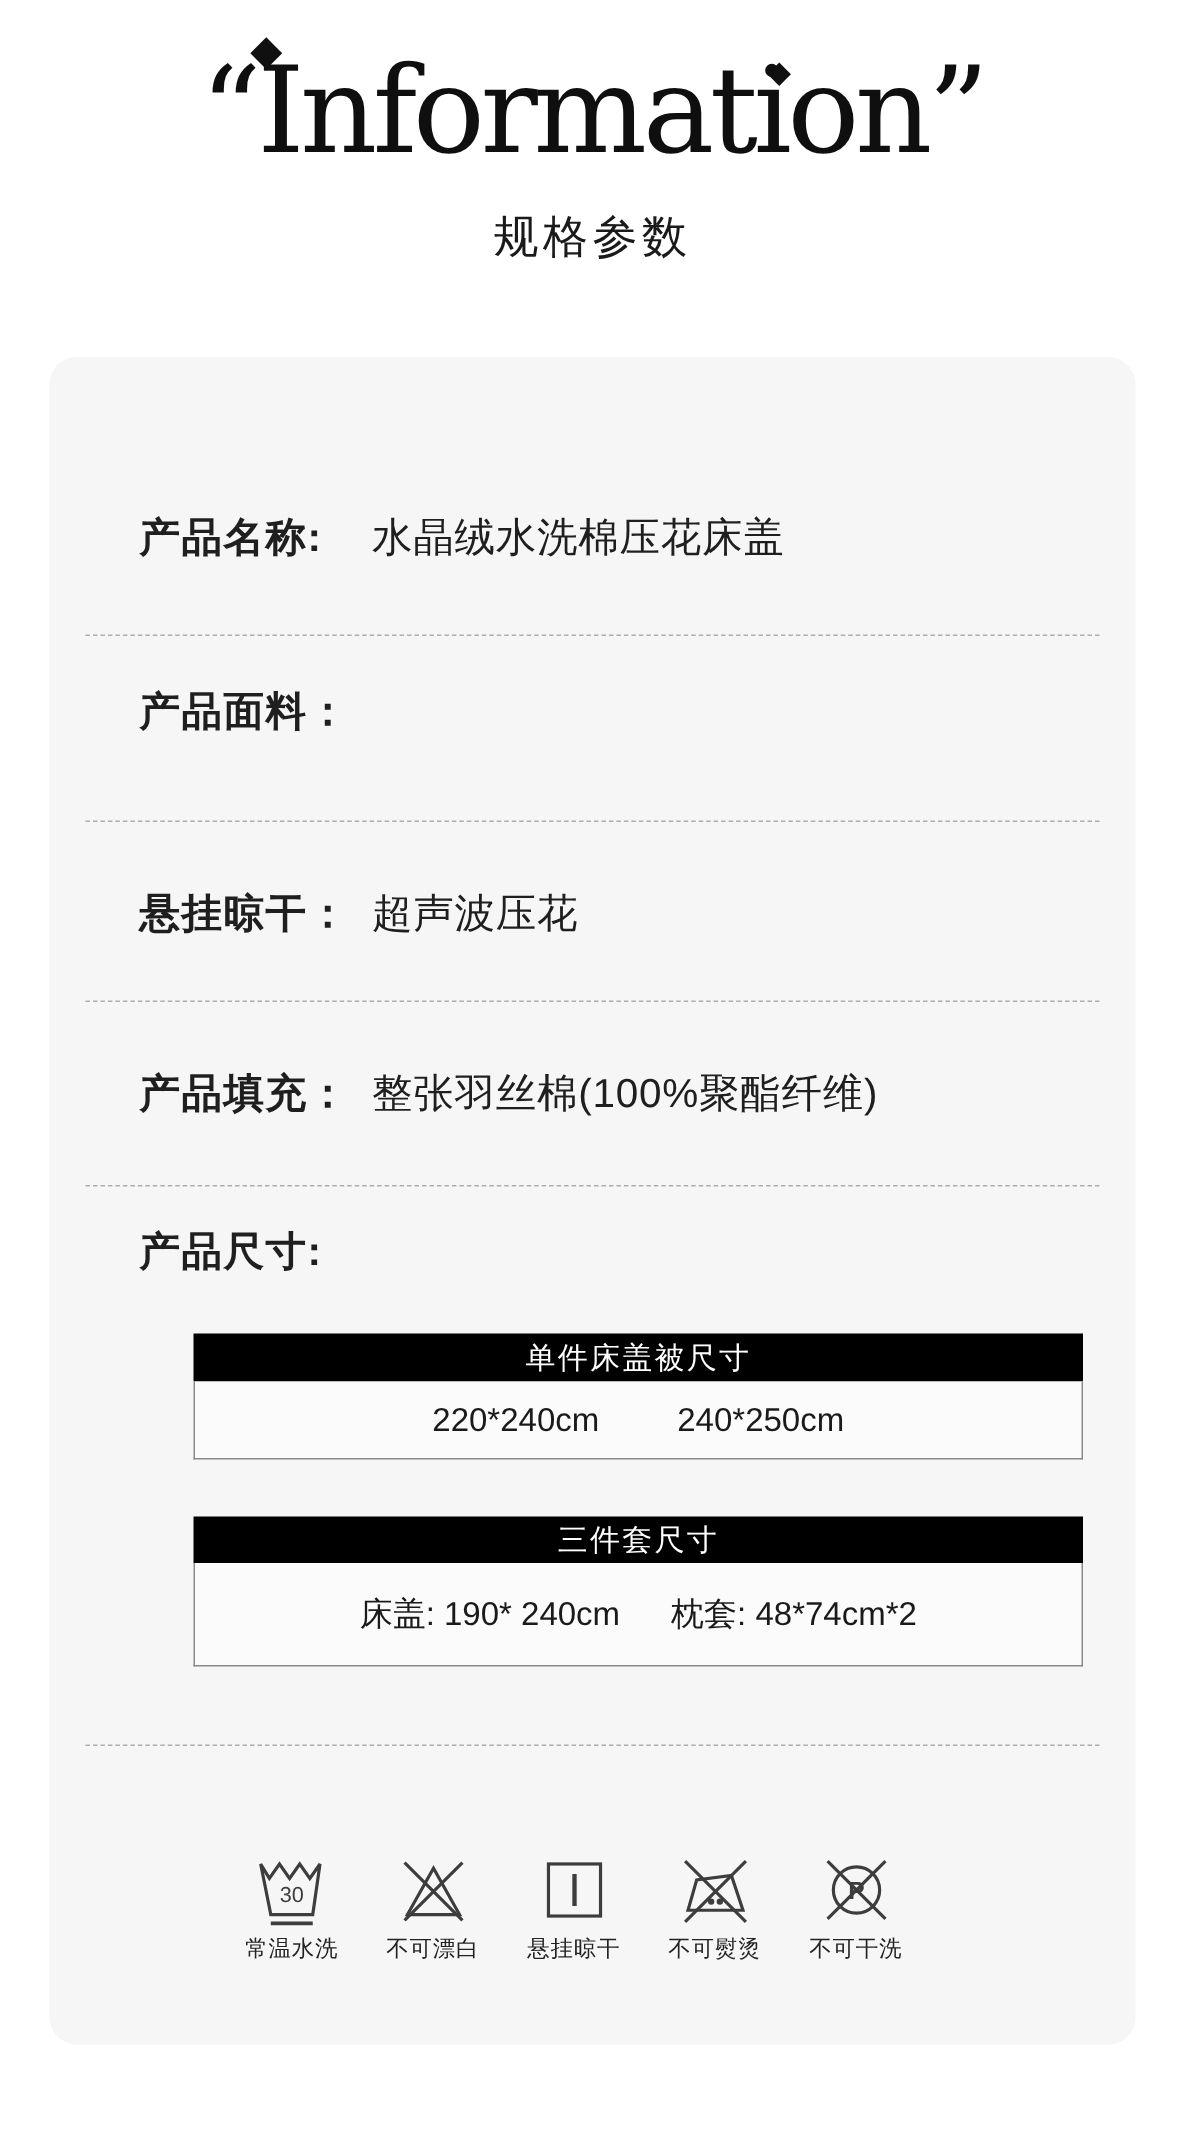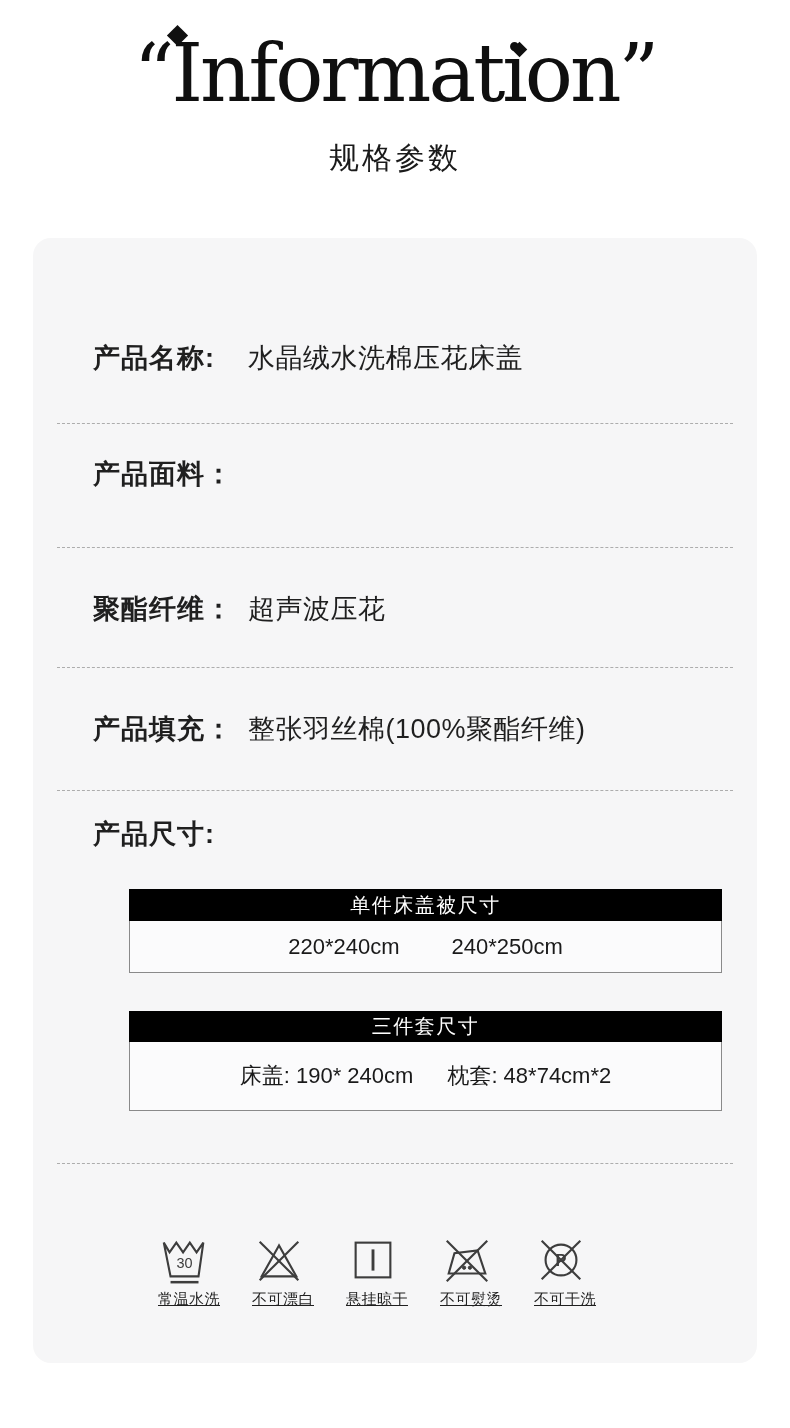--- a/index.html
+++ b/index.html
@@ -52,21 +52,21 @@
     font-size:22px; color:#1a1a1a; white-space:nowrap;
   }
   .t1 { top:651px; } .t1 .st-header { height:32px; } .t1 .st-body { height:51px; gap:52px; }
   .t2 { top:773px; } .t2 .st-header { height:31px; } .t2 .st-body { height:68px; gap:34px; }
   
   .care-row {
     position:absolute; top:995px; left:24px; width:676px;
     display:flex; justify-content:flex-start; padding-left:101px;
     gap:21px; box-sizing:border-box;
   }
-  .care-item { display:flex; flex-direction:column; width:73px;text-decoration:underline; }
+  .care-item { display:flex; flex-direction:column; align-items:center; width:73px; }
   .care-item svg { width:54px; height:54px; display:block; }
   .care-item svg * { stroke:#3d3d3d; }
   .care-item svg text { stroke:none; fill:#3d3d3d; font-family:"Liberation Sans", sans-serif; }
   .care-label { margin-top:3px; font-size:15px; color:#222222; letter-spacing:0.5px; white-space:nowrap; }
 </style>
 </head>
 <body>
 
 <div class="page">
 
@@ -82,21 +82,21 @@
       <span class="val">水晶绒水洗棉压花床盖</span>
     </div>
     <div class="divider dv1"></div>
 
     <div class="spec-row r2">
       <span class="lbl">产品面料：</span>
     </div>
     <div class="divider dv2"></div>
 
     <div class="spec-row r3">
-      <span class="lbl">聚酯纤维：</span>
+      <span class="lbl">悬挂晾干：</span>
       <span class="val">超声波压花</span>
     </div>
     <div class="divider dv3"></div>
 
     <div class="spec-row r4">
       <span class="lbl">产品填充：</span>
       <span class="val">整张羽丝棉(100%聚酯纤维)</span>
     </div>
     <div class="divider dv4"></div>
 

